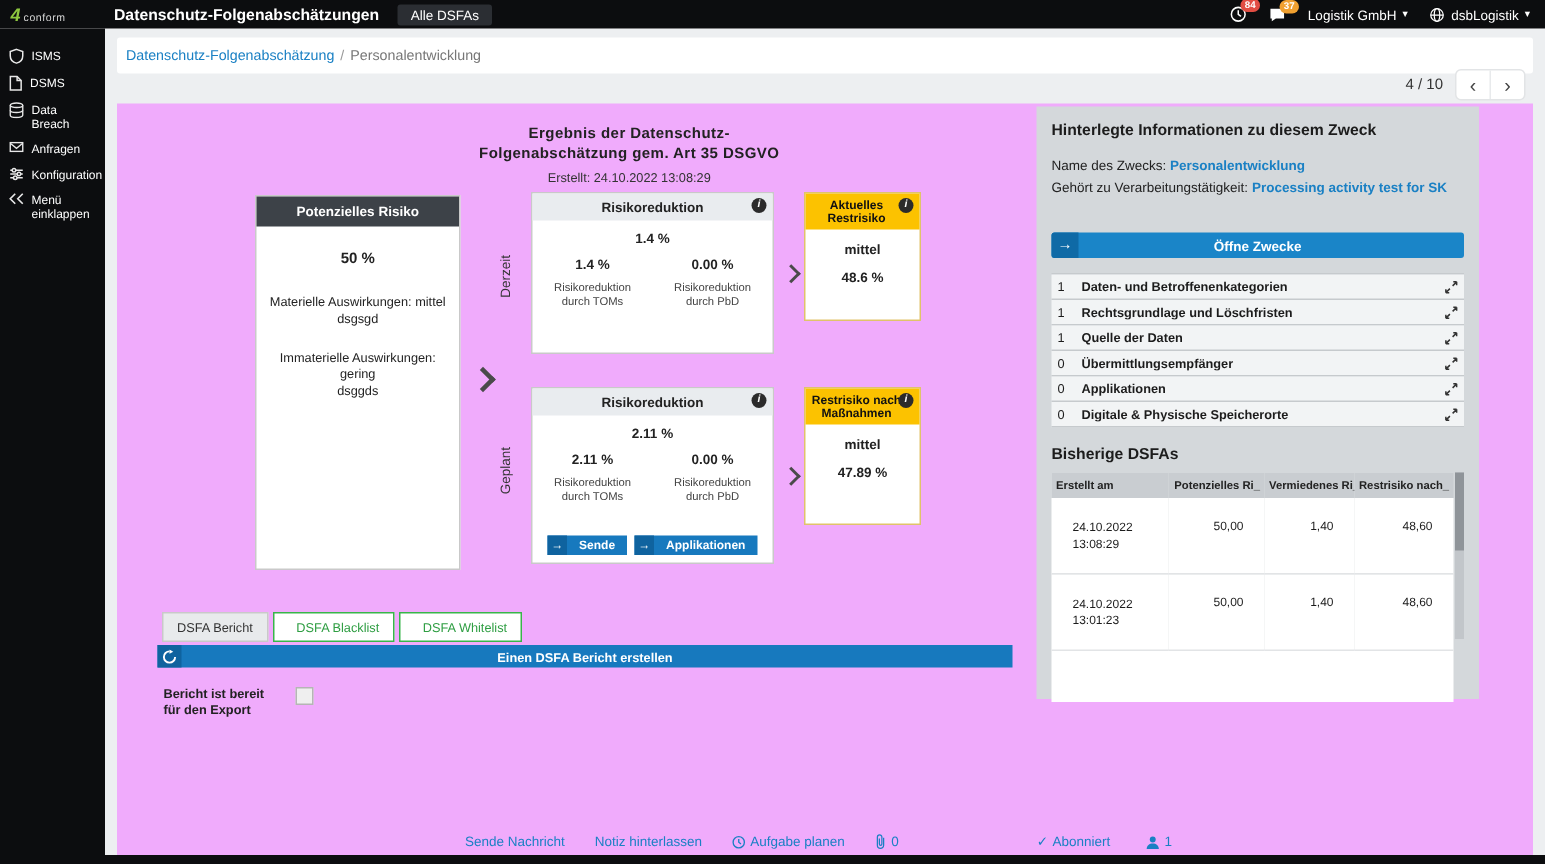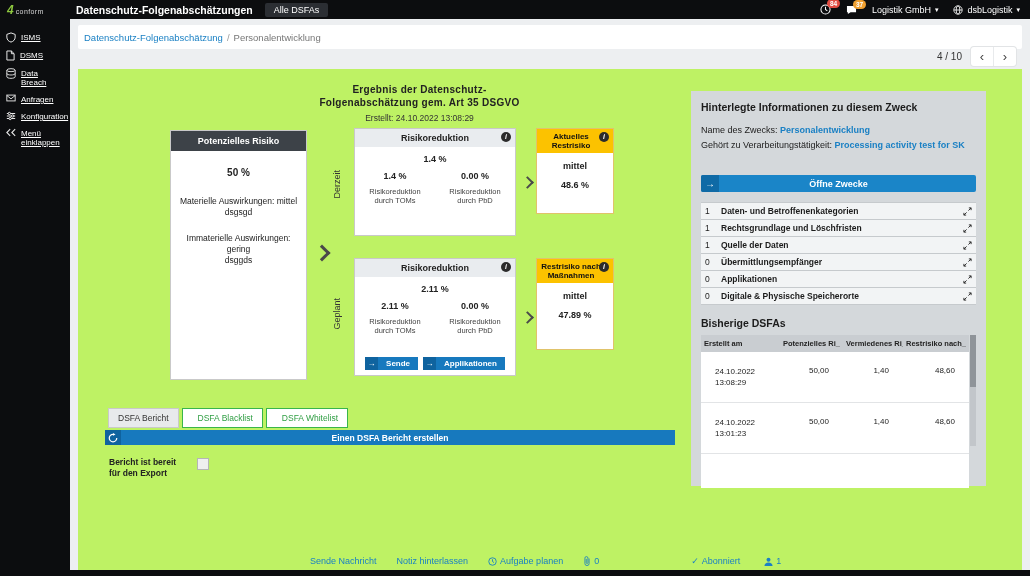--- a/index.html
+++ b/index.html
@@ -18,39 +18,39 @@
   .topbar-right{margin-left:auto;display:flex;align-items:center;gap:15px;padding-right:10px;font-size:9px;}
   .icon-badge{position:relative;display:inline-flex;cursor:pointer;}
   .badge{position:absolute;top:-5px;left:7px;border-radius:6px;font-size:6.5px;padding:0 3px;
          line-height:9px;color:#fff;font-weight:bold;}
   .badge.red{background:#e14d43}.badge.orange{background:#f0a030}
   .menu-item{display:flex;align-items:center;gap:4px;cursor:pointer;white-space:nowrap;}
   .caret{font-size:7px;line-height:7px;}
 
   
   .sidebar{position:absolute;top:19px;left:0;width:70px;height:557px;background:#0c0d0f;
-           color:#fff;box-sizing:border-box;padding-top:10px;z-index:20;text-decoration:underline;}
+           color:#fff;box-sizing:border-box;padding-top:10px;z-index:20;}
   .side-item{display:flex;align-items:flex-start;gap:5px;padding:4px 6px;font-size:8px;
              line-height:9px;cursor:pointer;}
   .side-item svg{flex:0 0 auto;margin-top:-1px;}
 
   
   .main{position:absolute;top:19px;left:70px;width:960px;height:557px;background:#edeff1;overflow:hidden;}
   .breadcrumb{margin:6px 8px 0;background:#fff;border-radius:2px;height:24px;display:flex;
               align-items:center;padding:0 6px;font-size:9.5px;gap:4px;}
   .crumb-link{color:#1a80c4;cursor:pointer;}
   .crumb-sep{color:#999}.crumb-current{color:#777}
   .pager{position:absolute;top:28px;right:14px;display:flex;align-items:center;gap:9px;
          font-size:10px;color:#333;z-index:5;}
   .pager-buttons{background:#fff;border-radius:3px;display:flex;box-shadow:0 0 0 1px #e2e4e6;}
   .pager-btn{width:22px;height:19px;display:flex;align-items:center;justify-content:center;
              font-size:13px;color:#444;cursor:pointer;}
   .pager-btn:first-child{border-right:1px solid #e8eaec;}
 
-  .content{position:absolute;top:50px;left:8px;right:8px;bottom:6px;background:#bef264;display:flex;}
+  .content{position:absolute;top:50px;left:8px;right:8px;bottom:6px;background:#f0abfc;display:flex;}
 
   
   .diagram{flex:1;position:relative;font-size:9px;}
   .diag-head{padding-left:70px;text-align:center;}
   .diag-title{margin-top:14px;font-weight:bold;font-size:10px;line-height:13px;letter-spacing:.3px;}
   .diag-created{font-size:8.5px;margin-top:4px;color:#333;}
   .box{position:absolute;border:1px solid #c9c9c9;background:#fff;box-sizing:border-box;}
   .risk-header{background:#3d4248;color:#fff;font-weight:bold;text-align:center;font-size:9px;padding:5px 4px;}
   .risk-body{text-align:center;padding:4px 6px;}
   .risk-value{font-weight:bold;font-size:10px;margin:12px 0 18px;}
@@ -95,21 +95,21 @@
   .checkbox{width:10px;height:10px;border:1px solid #b5b5b5;background:#efefef;margin-left:16px;margin-top:1px;cursor:pointer;}
 
   
   .footer{position:absolute;left:0;right:0;bottom:10px;display:flex;align-items:center;font-size:9px;z-index:6;}
   .footer-left{display:flex;gap:20px;margin-left:240px;}
   .footer-right{display:flex;gap:24px;margin-left:92px;}
   .f-item{display:flex;align-items:center;gap:3px;color:#1a80c4;cursor:pointer;white-space:nowrap;}
   .f-check{color:#1a80c4;font-size:9px;}
 
   
-  .panel{width:295px;height:395px;margin-top:22px;margin-right:36px;background:#d4d8db;
+  .panel{width:295px;height:395px;margin-top:2px;margin-right:36px;background:#d4d8db;
          box-sizing:border-box;padding:10px;font-size:9px;color:#1c1c1c;}
   .panel-title{font-weight:bold;font-size:10.5px;margin-bottom:12px;}
   .panel-line{margin-top:4px;line-height:11px;}
   .p-lbl{color:#222}.p-val{color:#1a80c4;font-weight:bold;cursor:pointer;}
   .open-btn{margin-top:24px;height:17px;background:#1a85c8;border-radius:2px;position:relative;
             display:flex;align-items:center;cursor:pointer;}
   .open-btn-ic{width:18px;height:17px;background:#0f6aa6;display:flex;align-items:center;justify-content:center;
                color:#fff;font-size:10px;border-radius:2px 0 0 2px;z-index:2;}
   .open-btn-label{position:absolute;left:0;right:0;text-align:center;color:#fff;font-weight:bold;font-size:9px;}
   .cat-list{margin-top:10px;border-top:1px solid #c6cacd;}

